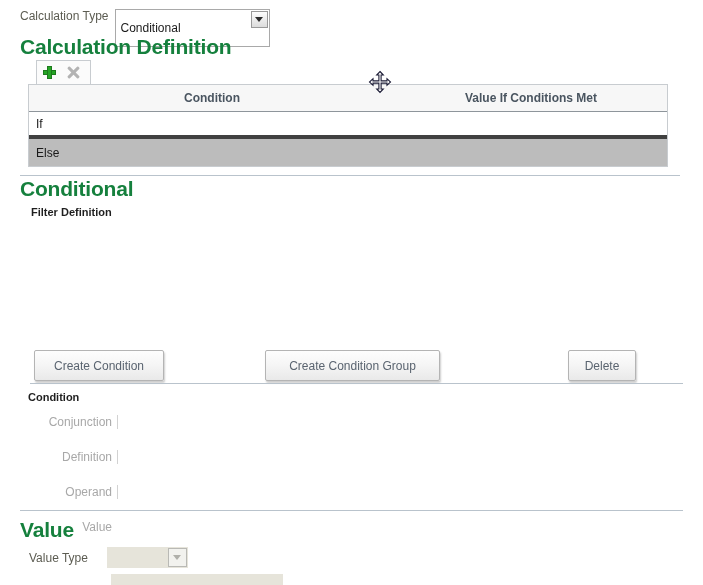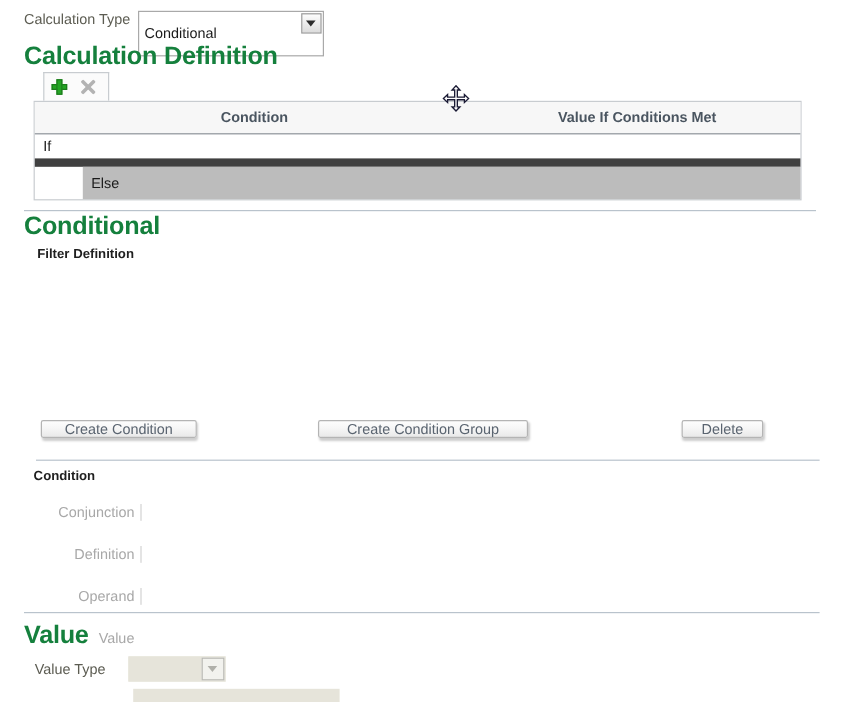--- a/index.html
+++ b/index.html
@@ -112,24 +112,24 @@
     font-size: 12px; font-weight: bold; color: #4a5560;
     display: flex; align-items: center; justify-content: center;
     height: 100%;
   }
   .col-cond { width: 366px; }
   .col-val  { width: 272px; }
   .dt-row {
     display: flex;
     height: 27px;
     align-items: center;
-    border-bottom: 7px solid #404040;
+    border-bottom: 4px solid #404040;
   }
   .dt-row:last-child { border-bottom: none; }
-  .dt-row.selected { background: #bcbcbc; border-bottom: none; margin-left: 40px; }
+  .dt-row.selected { background: #bcbcbc; border-bottom: none; }
   .dt-row .td {
     font-size: 12px; color: #1a1a1a;
     padding-left: 7px; height: 100%;
     display: flex; align-items: center;
   }
 
   
   .move-cursor {
     position: absolute; left: 368px; top: 70px;
     width: 24px; height: 24px;
@@ -139,41 +139,41 @@
   
   .sub-label {
     position: absolute;
     font-size: 11px; font-weight: bold; color: #1f1f1f;
     white-space: nowrap;
   }
 
   
   .btn {
     position: absolute;
-    height: 15px;
+    height: 31px;
     border: 1px solid #b4b4b4;
     border-radius: 2px;
     background: linear-gradient(to bottom, #fdfdfd 0%, #f6f6f6 45%, #e9e9e9 100%);
     color: #5a6470;
     font-size: 12px;
     font-family: "Liberation Sans", sans-serif;
     display: flex; align-items: center; justify-content: center;
     box-shadow: 1px 2px 2px rgba(0,0,0,0.20);
     cursor: pointer;
     white-space: nowrap;
   }
 
   
   .detail-block { position: absolute; left: 28px; top: 391px; width: 300px; }
   .detail-title {
     font-size: 11px; font-weight: bold; color: #1f1f1f;
     margin-bottom: 6px;
   }
   .detail-row {
-    display: flex; align-items: center;
+    display: flex; 
     height: 23px;
     width: 90px;
     margin-top: 12px;
   }
   .detail-row .dl {
     flex: 1;
     text-align: right;
     font-size: 12px;
     color: #a8a8a8;
     white-space: nowrap;

